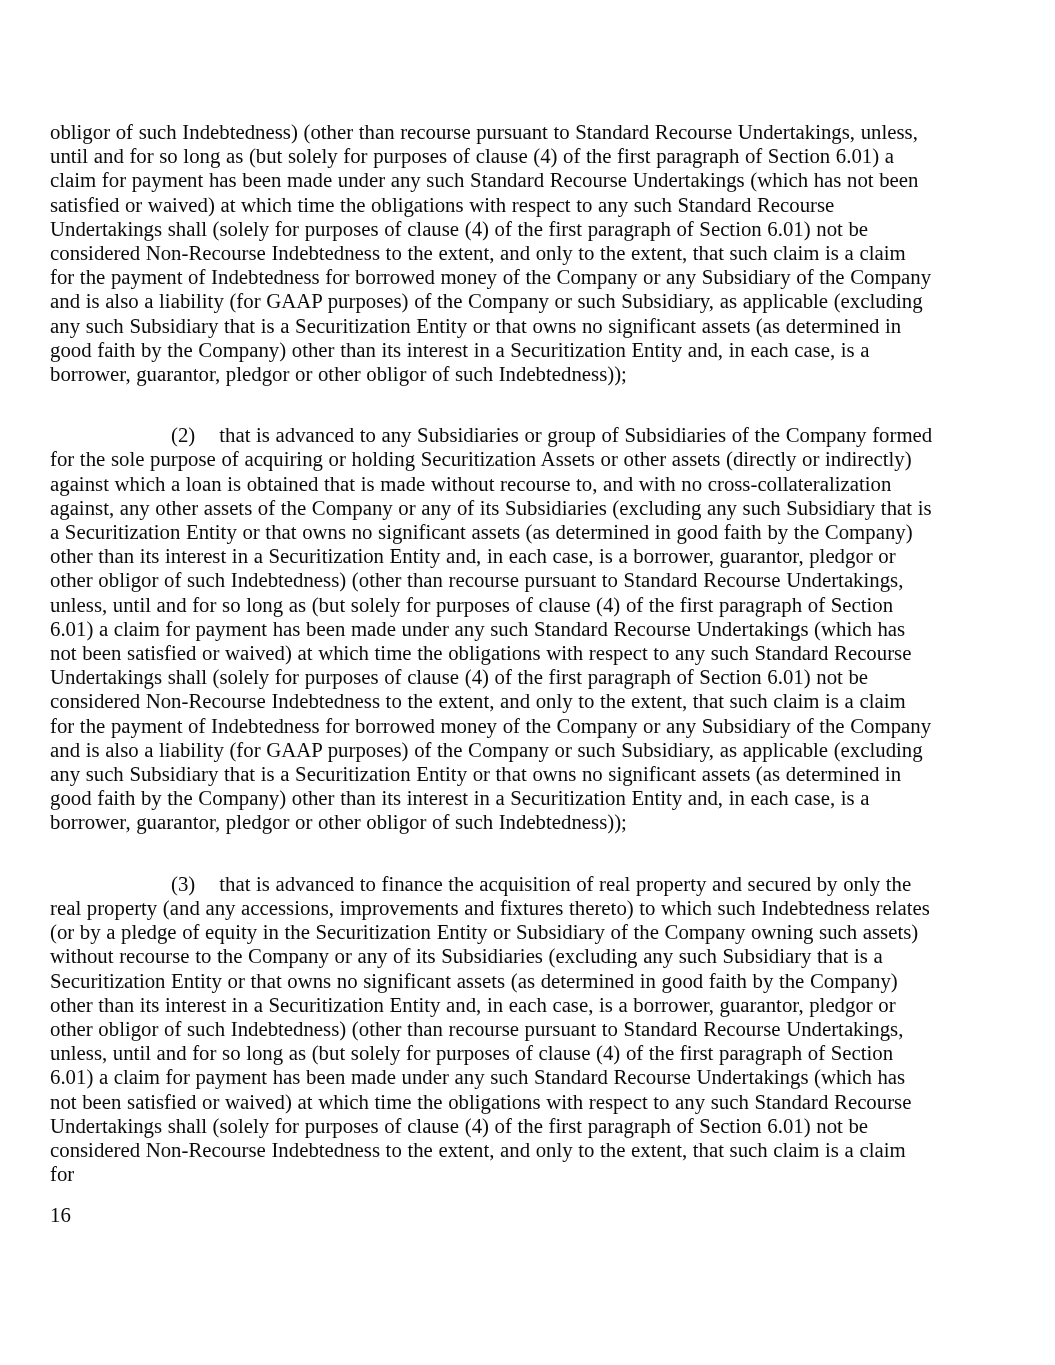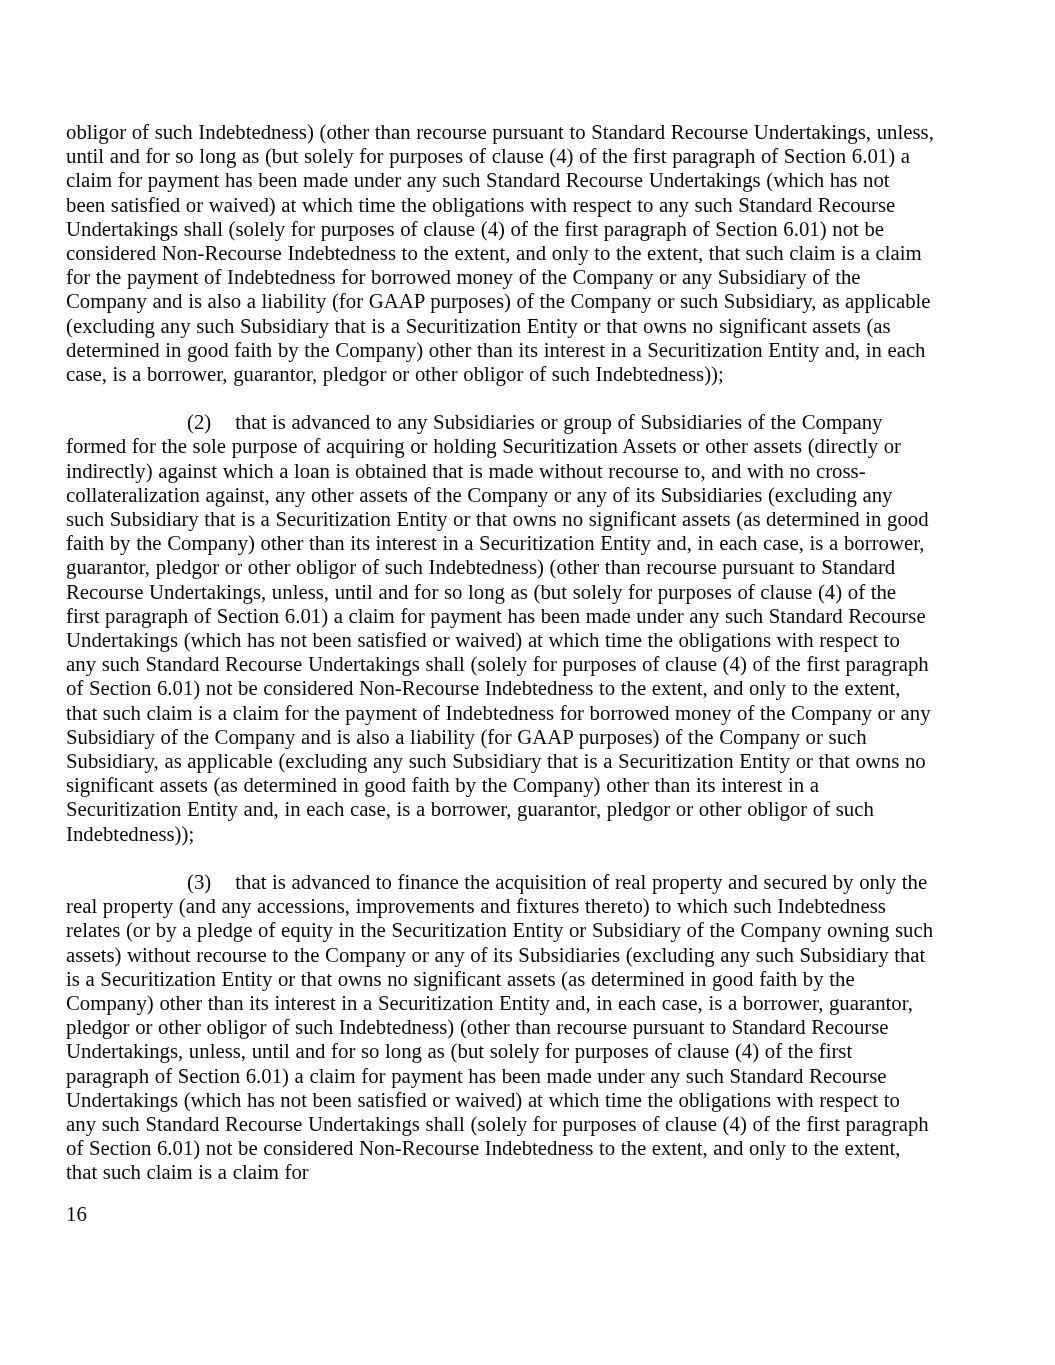--- a/index.html
+++ b/index.html
@@ -7,37 +7,37 @@
     padding: 0;
     background: #ffffff;
   }
   .page {
     position: relative;
     width: 1055px;
     height: 1365px;
     margin: 0 auto;
     background: #ffffff;
     box-sizing: border-box;
-    padding: 120px 121px 0 66px;
+    padding: 120px 121px 0 50px;
     overflow: hidden;
     font-family: "Liberation Serif", "DejaVu Serif", serif;
     font-size: 20.8px;
     line-height: 24.2px;
     color: #0b0b0b;
     text-align: left;
     hyphens: none;
     -webkit-hyphens: none;
   }
   .para {
     margin: 0;
     padding: 0;
     word-spacing: 0.02em;
   }
   .para + .para {
-    margin-top: 24px;
+    margin-top: 37px;
   }
   .para.numbered {
     text-indent: 121px;
   }
   .tab {
     display: inline-block;
     width: 24px;
   }
   .footer {
     margin-top: 17px;

